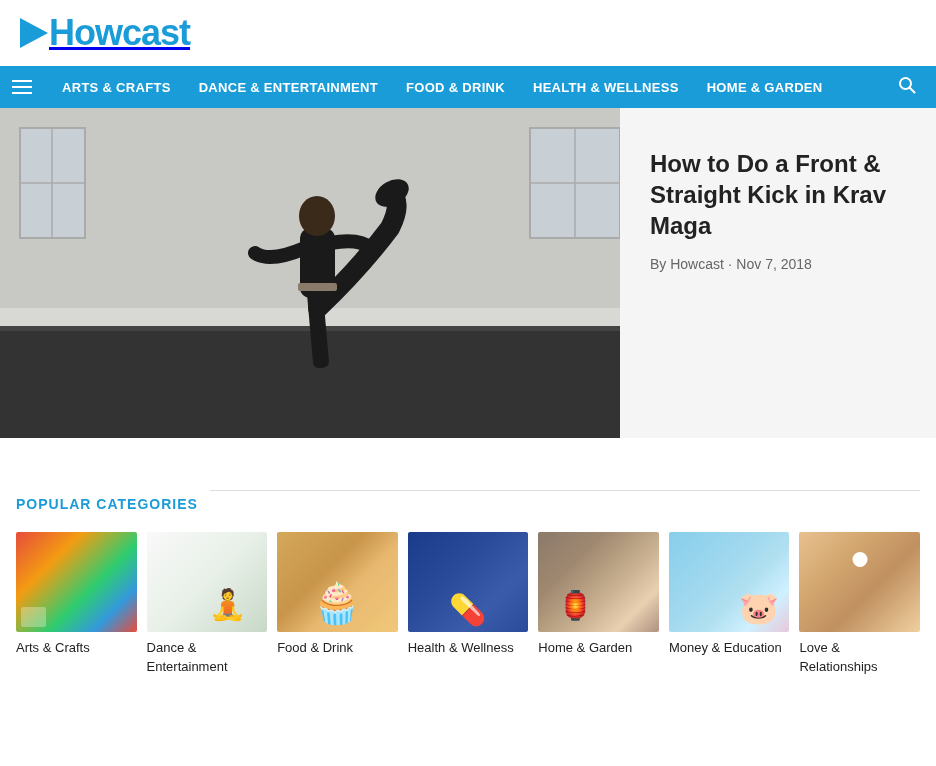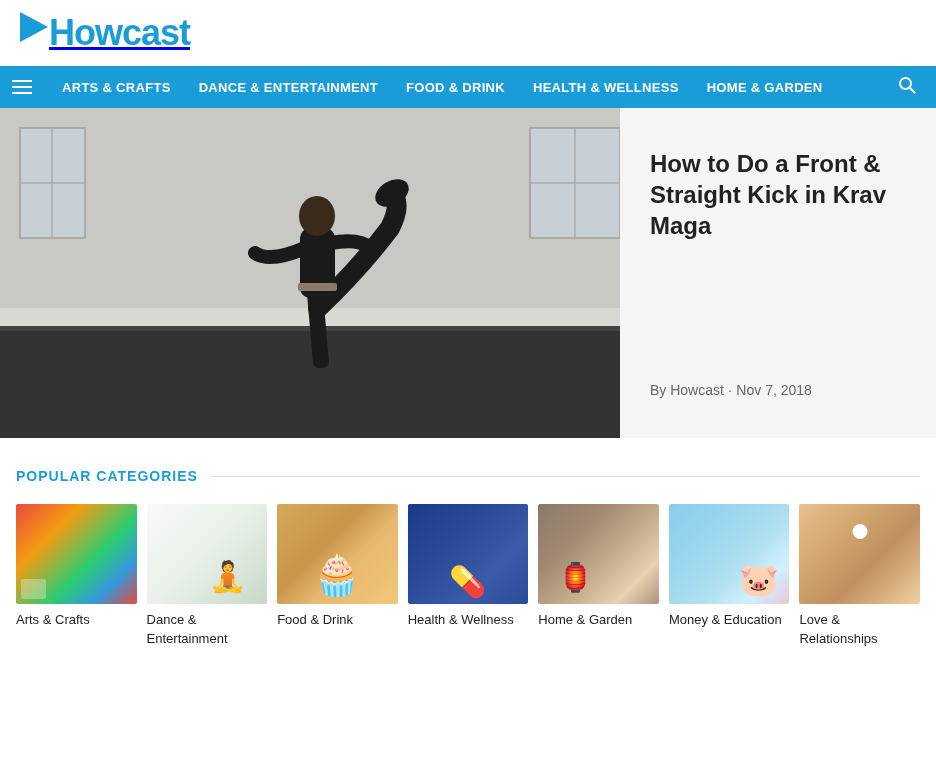--- a/index.html
+++ b/index.html
@@ -7,21 +7,21 @@
 
     
     .site-header {
       background: #fff;
       padding: 12px 20px;
       display: flex;
       align-items: center;
     }
     .logo {
       display: flex;
-      align-items: flex-start;
+      align-items: center;
     }
     .logo-text {
       font-size: 36px;
       font-weight: bold;
       color: #1a9cd8;
       letter-spacing: -1px;
     }
 
     
     .nav-bar {
@@ -97,21 +97,21 @@
       position: relative;
       overflow: hidden;
     }
 
     .hero-info {
       flex: 1;
       padding: 40px 30px;
       background: #f5f5f5;
       display: flex;
       flex-direction: column;
-      justify-content: space-between;
+      justify-content: flex-start;
     }
     .hero-title {
       font-size: 24px;
       font-weight: bold;
       color: #222;
       line-height: 1.3;
       margin-bottom: 14px;
     }
     .hero-meta {
       font-size: 14px;
@@ -127,20 +127,21 @@
       align-items: center;
       margin-bottom: 20px;
     }
     .section-title {
       font-size: 14px;
       font-weight: bold;
       color: #1a9cd8;
       letter-spacing: 1px;
       white-space: nowrap;
       margin-right: 12px;
+      margin-top: 28px;
     }
     .section-divider {
       flex: 1;
       height: 1px;
       background: #ddd;
     }
 
     .categories-grid {
       display: flex;
       gap: 10px;

